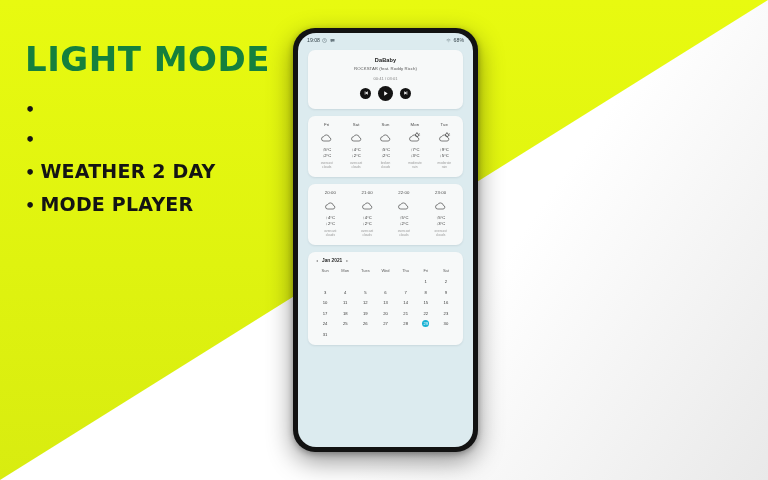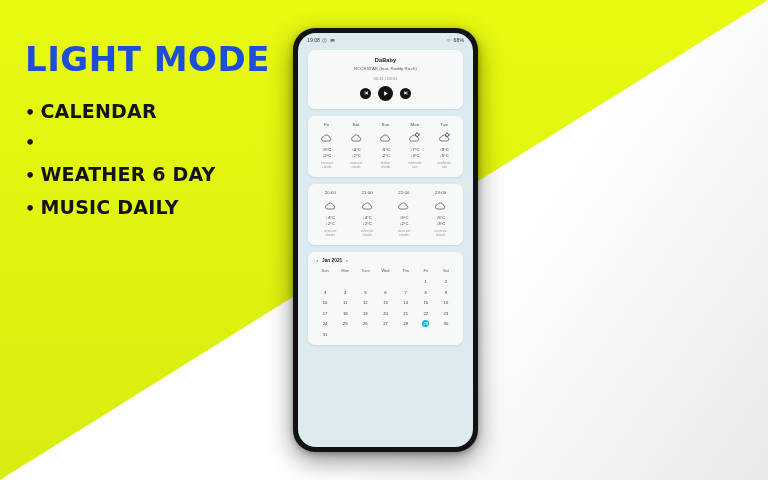--- a/index.html
+++ b/index.html
@@ -21,21 +21,21 @@
     clip-path:polygon(0 0, 768px 0, 0 480px);
   }
 
   
   #left-panel {
     position:absolute; left:25px; top:42px; width:260px;
     z-index:5;
   }
   #headline {
     font-size:34px; font-weight:bold; letter-spacing:0.5px;
-    color:#1d4ed8; line-height:1;
+    color:#15803d; line-height:1;
     font-family:"DejaVu Sans", sans-serif;
   }
   #feature-list { margin-top:24px; list-style:none; }
   #feature-list li {
     font-size:19px; font-weight:bold; color:#141414;
     letter-spacing:0.2px; margin-bottom:11px;
     font-family:"DejaVu Sans", sans-serif;
     display:flex; align-items:baseline;
   }
   #feature-list li .bullet { margin-right:5px; font-size:16px; }
@@ -117,32 +117,31 @@
 <body>
 
 <div id="bg-white"></div>
 <div id="bg-yellow"></div>
 
 <div id="left-panel">
   <div id="headline">LIGHT MODE</div>
   <ul id="feature-list">
       <li>
         <span class="bullet">•</span>
-        <span>CALENDAR</span>
       </li>
       <li>
         <span class="bullet">•</span>
       </li>
       <li>
         <span class="bullet">•</span>
-        <span>WEATHER 6 DAY</span>
+        <span>WEATHER 2 DAY</span>
       </li>
       <li>
         <span class="bullet">•</span>
-        <span>MUSIC DAILY</span>
+        <span>MODE PLAYER</span>
       </li>
     </ul>
 </div>
 
 <div id="phone">
   <div id="screen">
 
     <div id="status-bar">
       <div class="sb-left">
         <span>19:08</span>

